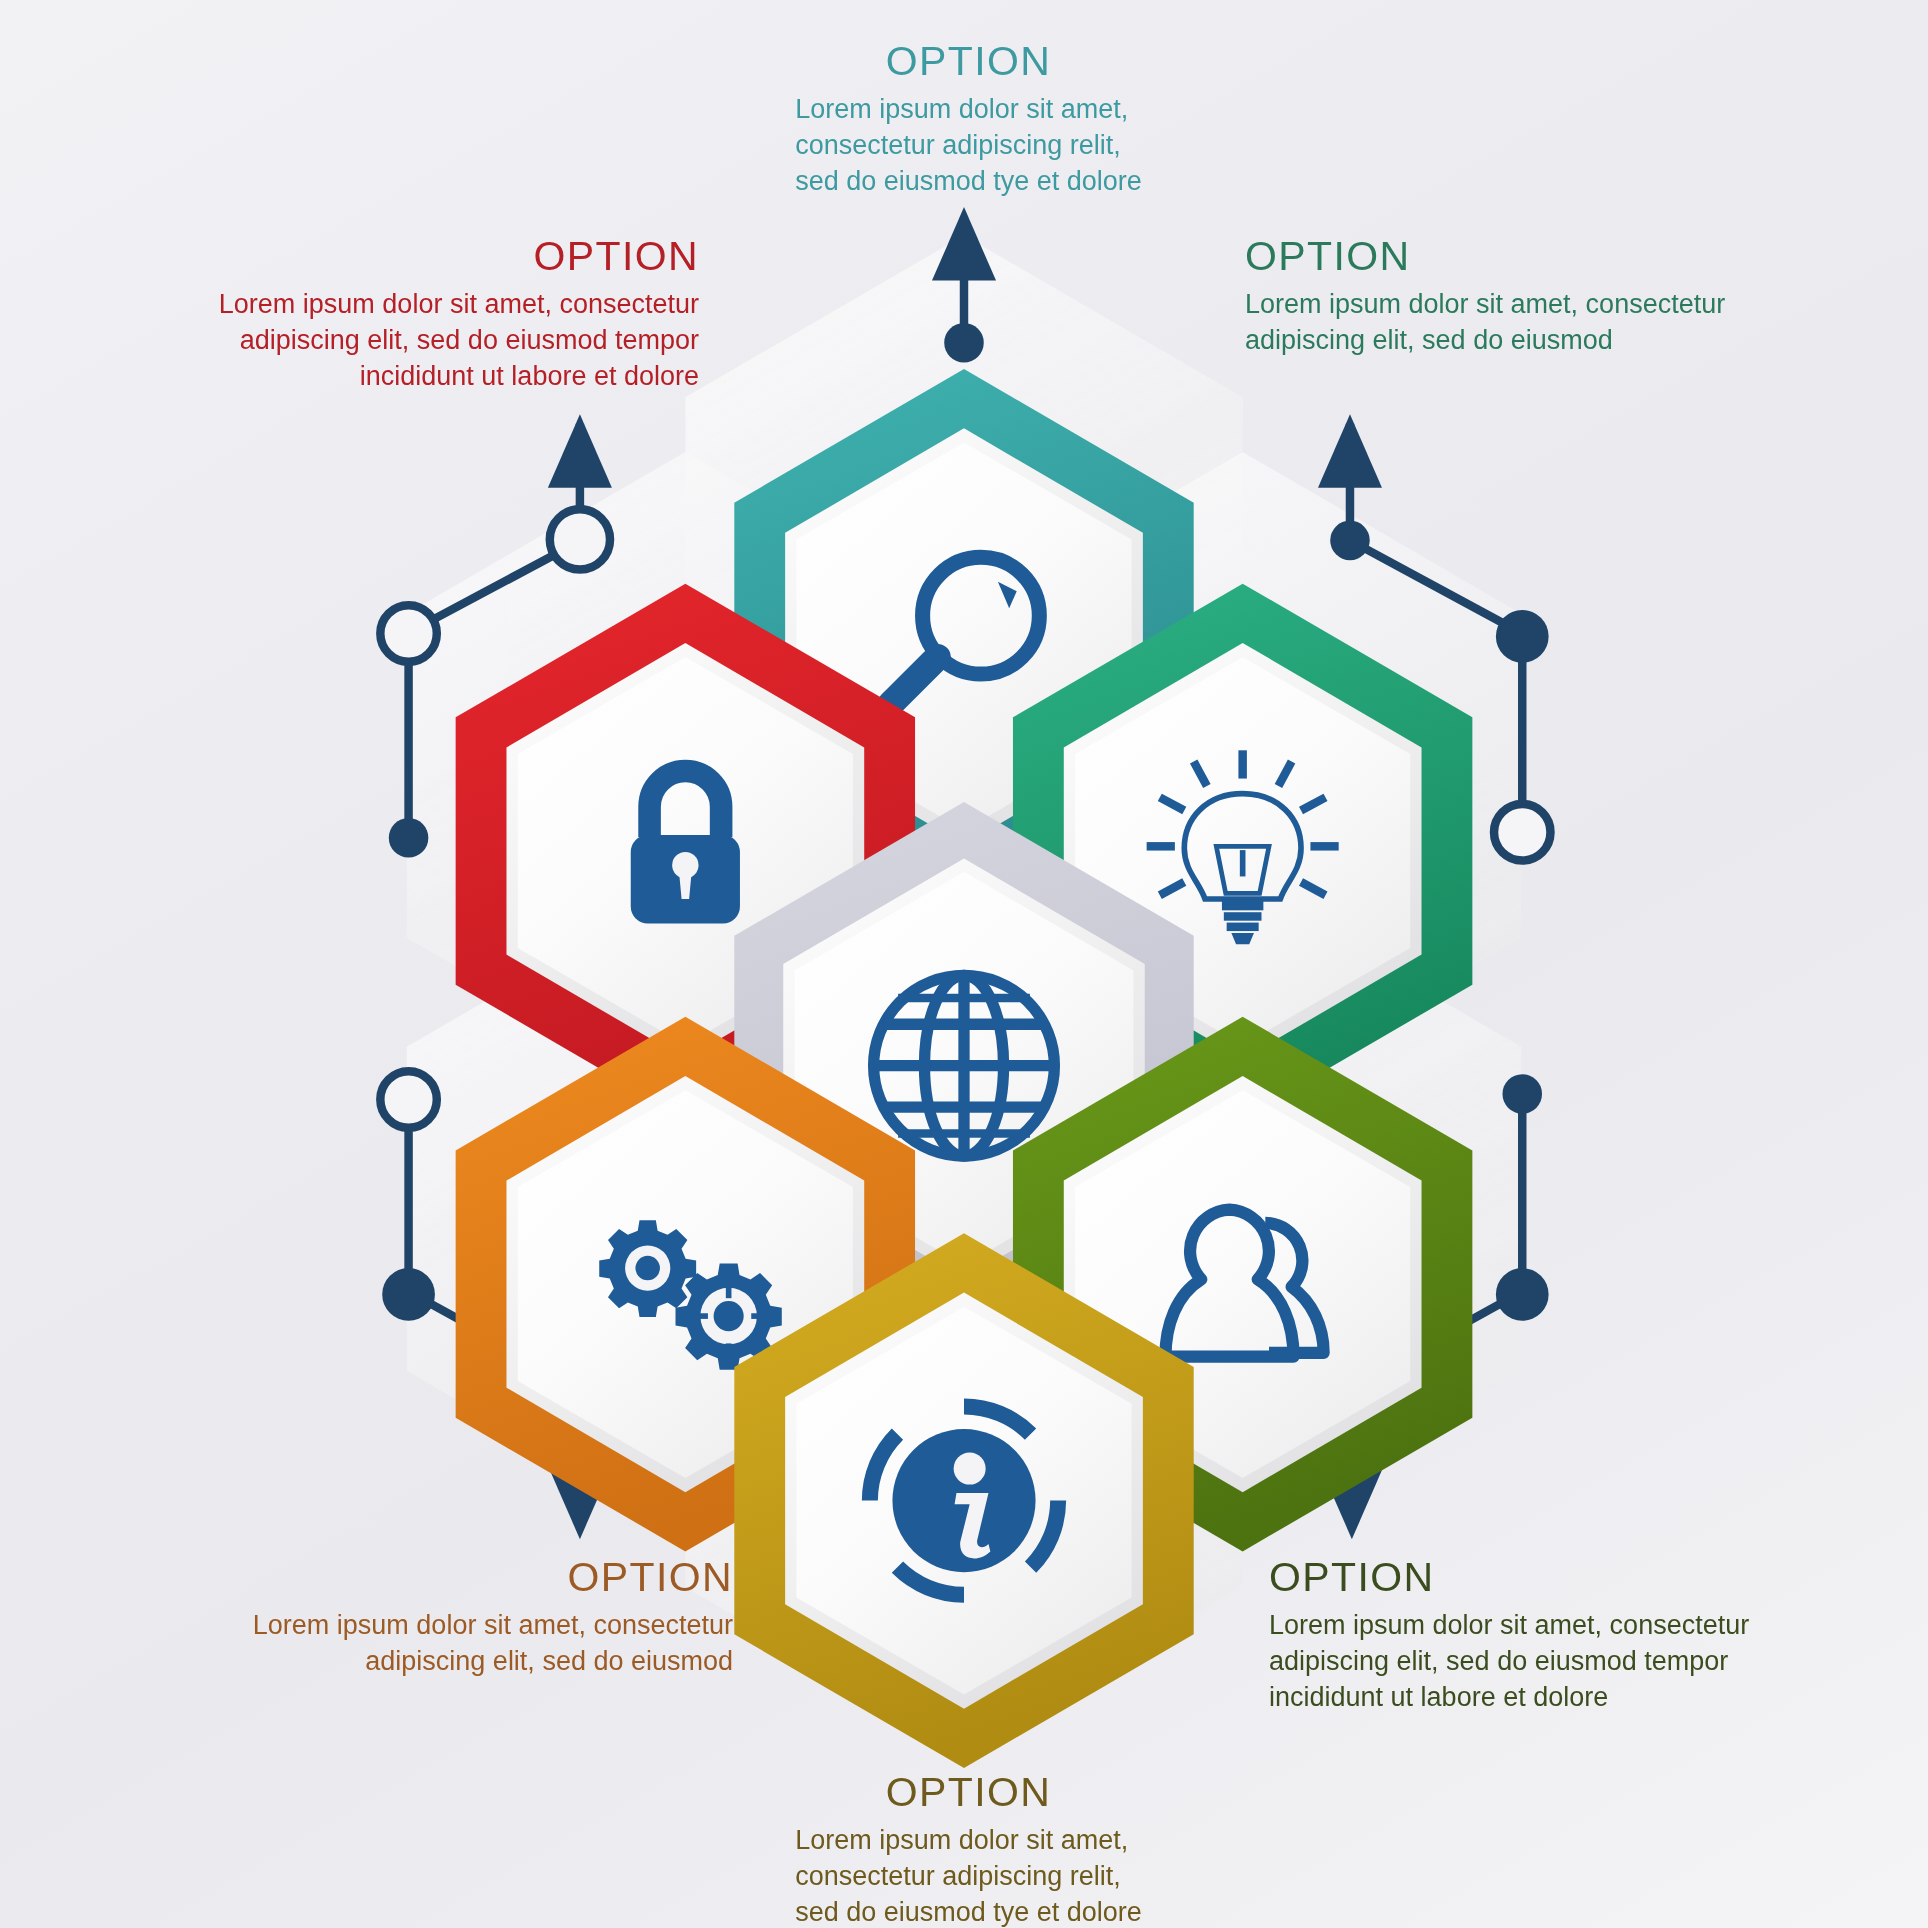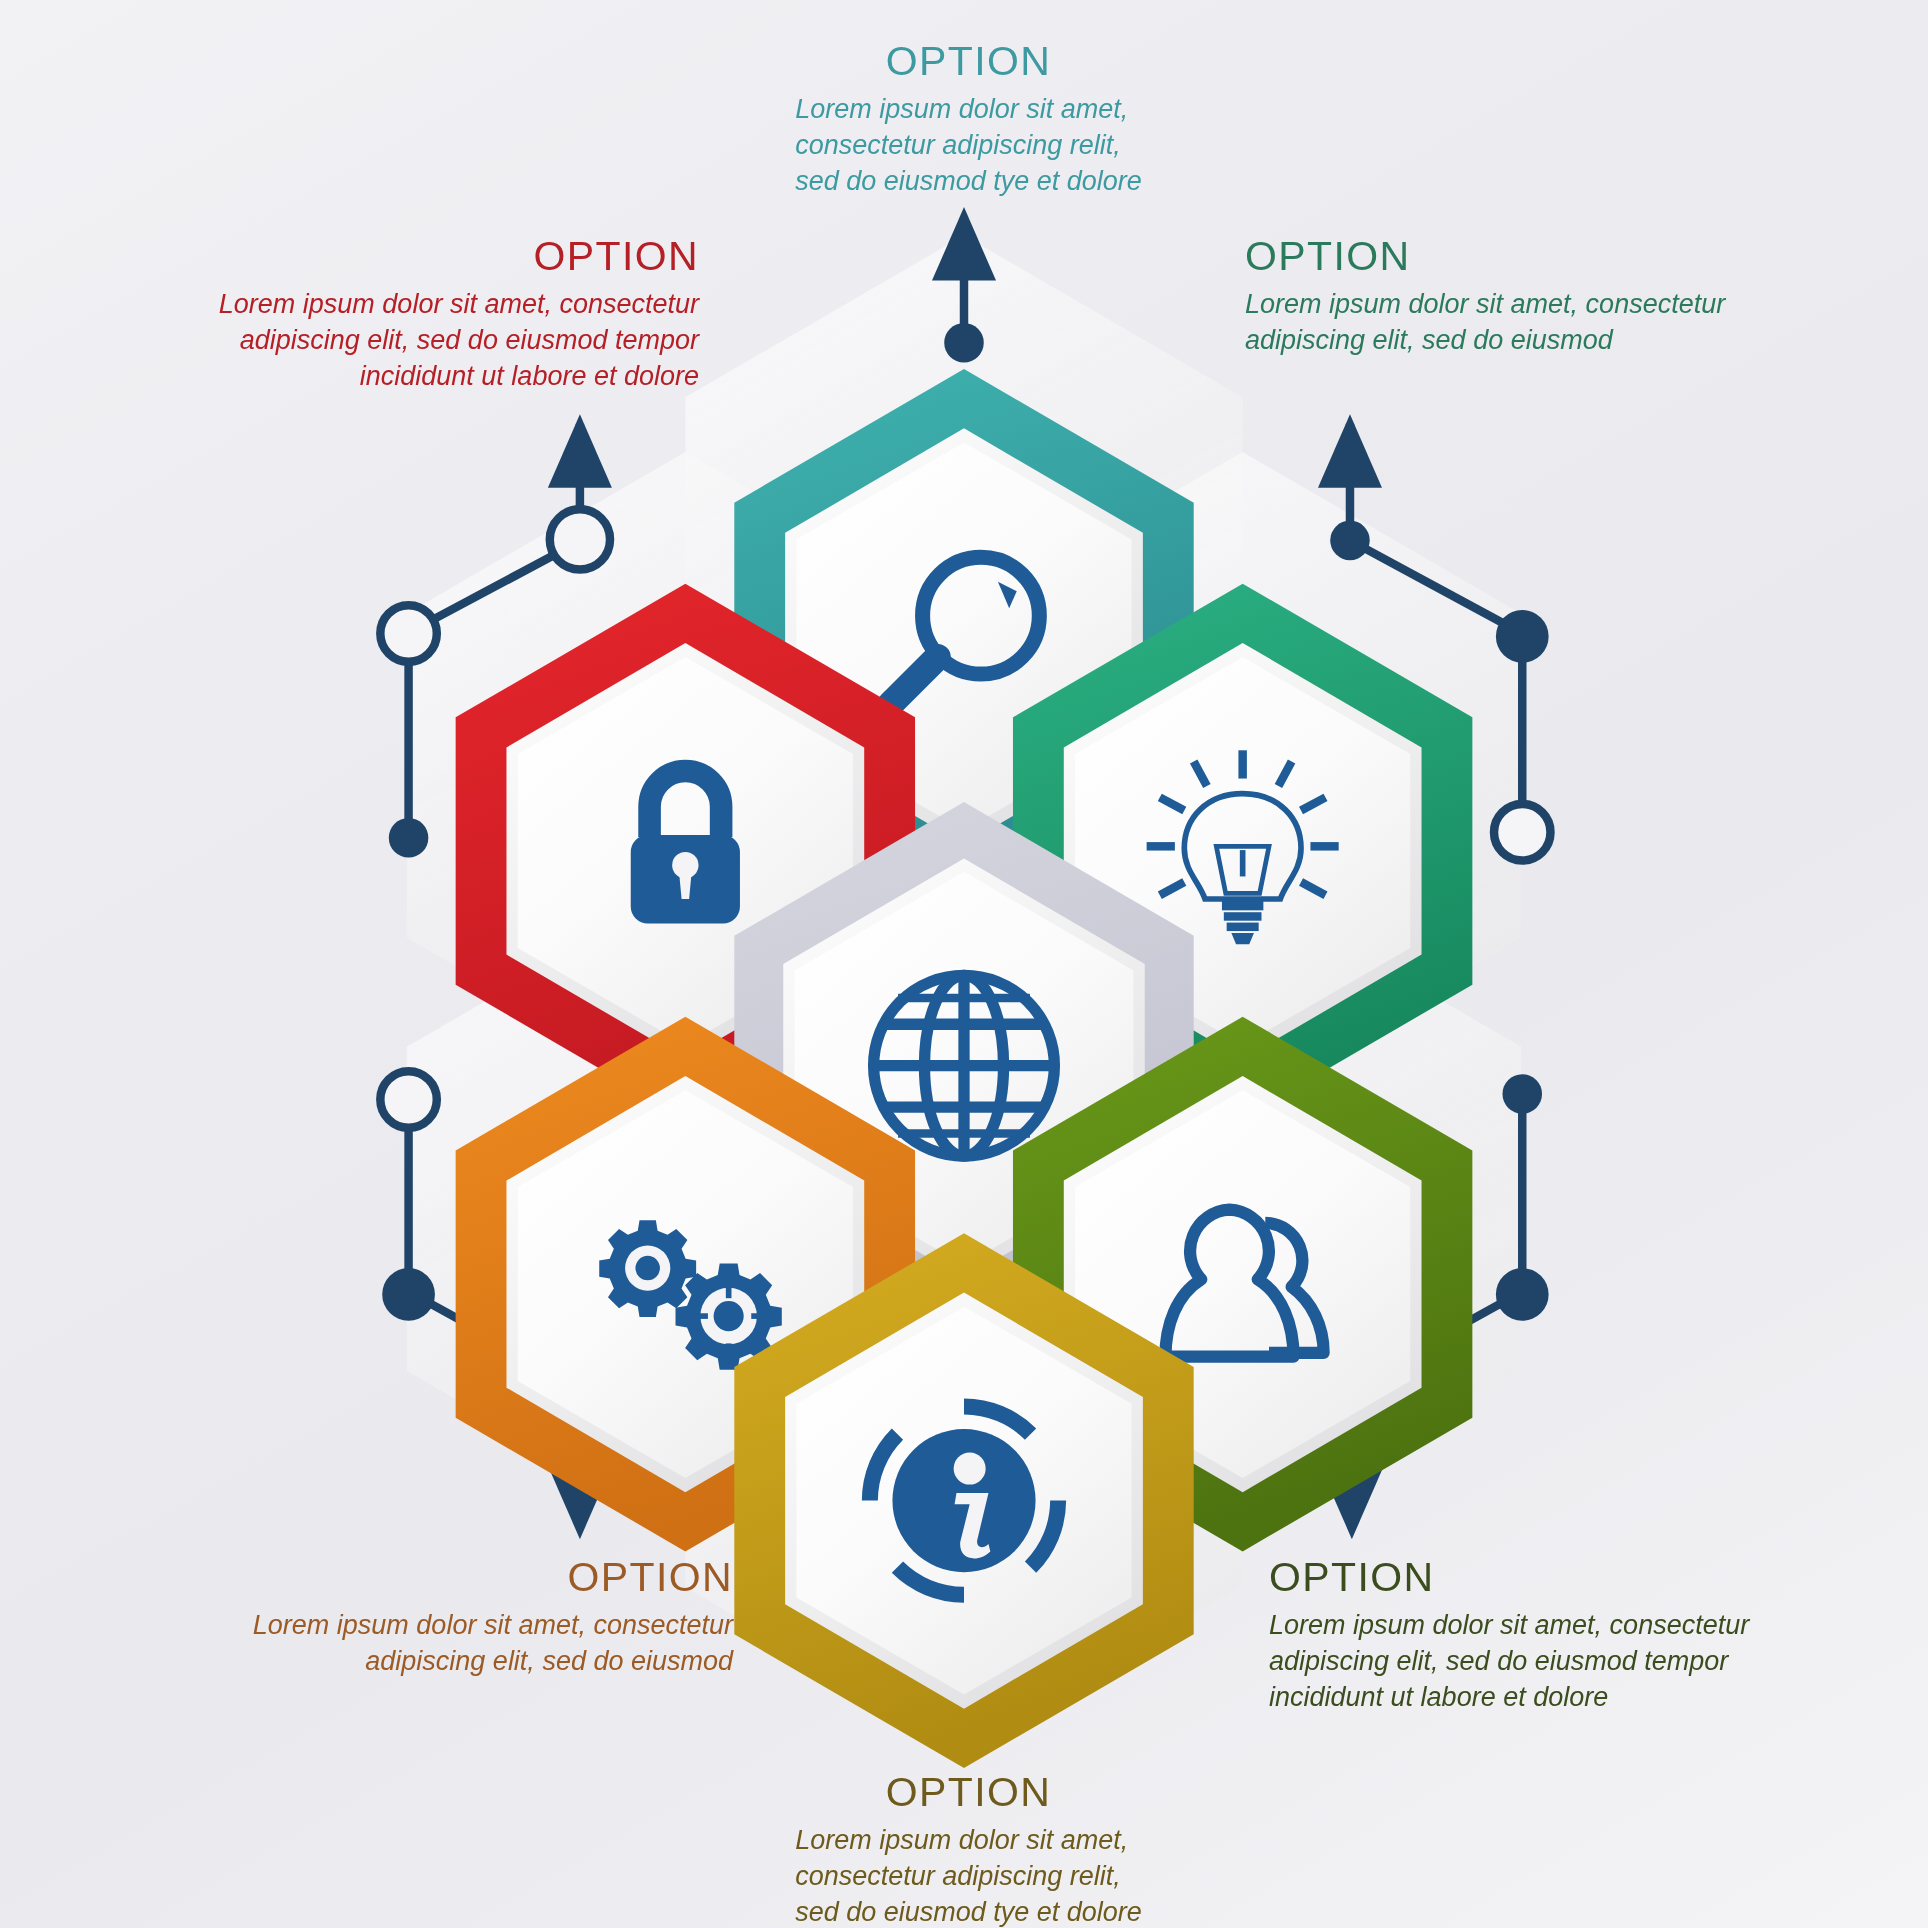--- a/index.html
+++ b/index.html
@@ -35,21 +35,20 @@
     font-size: 41px;
     font-weight: normal;
     letter-spacing: 1.4px;
     margin: 0 0 3.8px 0;
     white-space: nowrap;
   }
   .opt-body {
     font-size: 27px;
     font-weight: normal;
     margin: 0;
-    font-style: italic;
   }
   .opt-body div { white-space: nowrap; }
 
   
   .tb-top-center { left: 780px; top: 34px; text-align: center; width: 377px; }
   .tb-top-center .opt-body { text-align: left; display: inline-block; }
   .tb-top-left   { left: 186px; top: 229px; text-align: right; width: 513px; }
   .tb-top-right  { left: 1245px; top: 229px; text-align: left; width: 527px; }
   .tb-bot-left   { left: 215px; top: 1550px; text-align: right; width: 518px; }
   .tb-bot-center { left: 780px; top: 1765px; text-align: center; width: 377px; }

